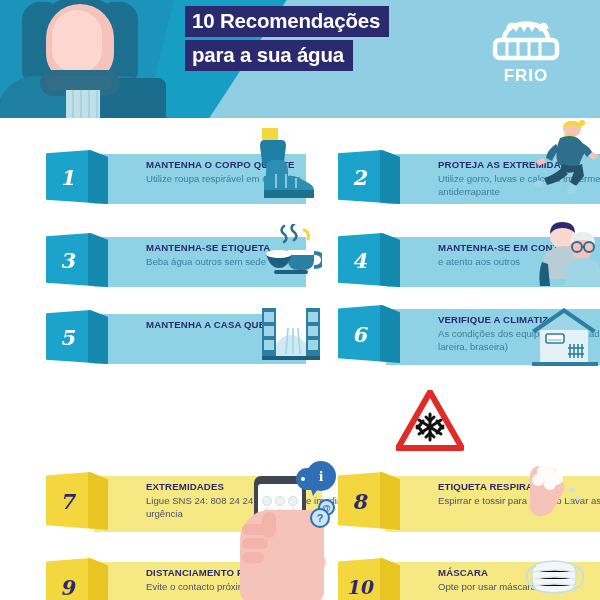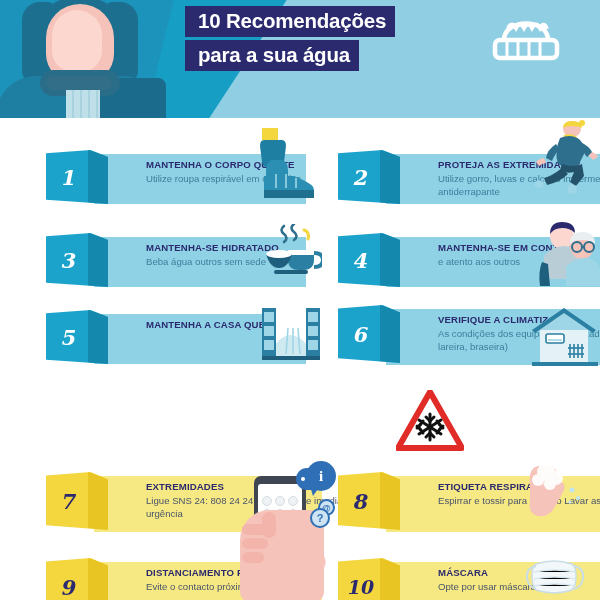--- a/index.html
+++ b/index.html
@@ -48,21 +48,21 @@
   .p-scarf2 { position:absolute; left:36px; top:76px; width:66px; height:14px;
     background:#326e88; border-radius:8px; }
   .p-zip { position:absolute; left:56px; top:90px; width:34px; height:40px;
     background:#bfdfe9; }
   .p-zip-line { position:absolute; top:90px; width:2px; height:40px; background:#a8d2de; }
 
   .title-wrap { position: absolute; left: 185px; top: 6px; }
   .title-line {
     display: inline-block; background: #2b2a6e; color: #ffffff;
     font-weight: bold; font-size: 20.5px; letter-spacing: -0.2px;
-    padding: 3px 9px 4px 13px; margin-bottom: 3px; white-space: nowrap;
+    padding: 3px 9px 4px 7px; margin-bottom: 3px; white-space: nowrap;
   }
   .subtitle {
     position: absolute; left: 190px; top: 58px; width: 290px;
     color: #2b2a6e; font-size: 9.6px; line-height: 14px;
   }
 
   
   .frio { position: absolute; left: 478px; top: 4px; width: 96px; height: 92px; }
   .frio-label {
     position: absolute; left: 0; top: 62px; width: 96px; text-align: center;
@@ -198,20 +198,21 @@
         <path d="M26 36 C26 14, 70 14, 70 36" fill="none" stroke="#ffffff" stroke-width="4.5"></path>
         <path d="M30 24 q4 -7 8 0 q4 -7 8 0 q4 -7 8 0 q4 -7 8 0 q4 -7 7 1" fill="none" stroke="#ffffff" stroke-width="4"></path>
         <rect x="17" y="36" width="62" height="18" rx="5" fill="none" stroke="#ffffff" stroke-width="4.5"></rect>
         <g stroke="#ffffff" stroke-width="3">
           <line x1="29" y1="38" x2="29" y2="52"></line>
           <line x1="40" y1="38" x2="40" y2="52"></line>
           <line x1="51" y1="38" x2="51" y2="52"></line>
           <line x1="62" y1="38" x2="62" y2="52"></line>
         </g>
       </svg>
+      <div class="frio-label">FRIO</div>
     </div>
   </div>
 
   <div class="rec-section">
 
     <div class="card" style="left:46px; top:30px; width:270px;">
       <div class="band" style="width:212px;"></div>
       <div class="badge">
         <span class="num">1</span>
         <span class="fold"></span>
@@ -262,21 +263,21 @@
         <path d="M58 32 q5 2 6 5 l-5 3 q-2 -3 -5 -4 z" fill="#f6c3ba"></path>
       </svg>
     </div>
 
     <div class="card" style="left:46px; top:113px; width:270px;">
       <div class="band" style="width:212px;"></div>
       <div class="badge">
         <span class="num">3</span>
         <span class="fold"></span>
       </div>
-      <div class="ctitle">MANTENHA-SE HIDRATADO</div>
+      <div class="ctitle">MANTENHA-SE ETIQUETA</div>
       <div class="cbody">Beba água outros sem sede</div>
     </div>
 
     <div class="ill" style="left:260px; top:106px; width:62px; height:60px;">
       <svg width="62" height="60" viewBox="0 0 62 60">
         <g fill="none" stroke="#2e6f8e" stroke-width="2.6" stroke-linecap="round">
           <path d="M24 18 q5 -4 0 -8 q-5 -4 0 -8"></path>
           <path d="M34 16 q5 -4 0 -8 q-5 -4 0 -8"></path>
         </g>
         <path d="M44 6 q6 2 4 9" fill="none" stroke="#f4d63f" stroke-width="3" stroke-linecap="round"></path>

